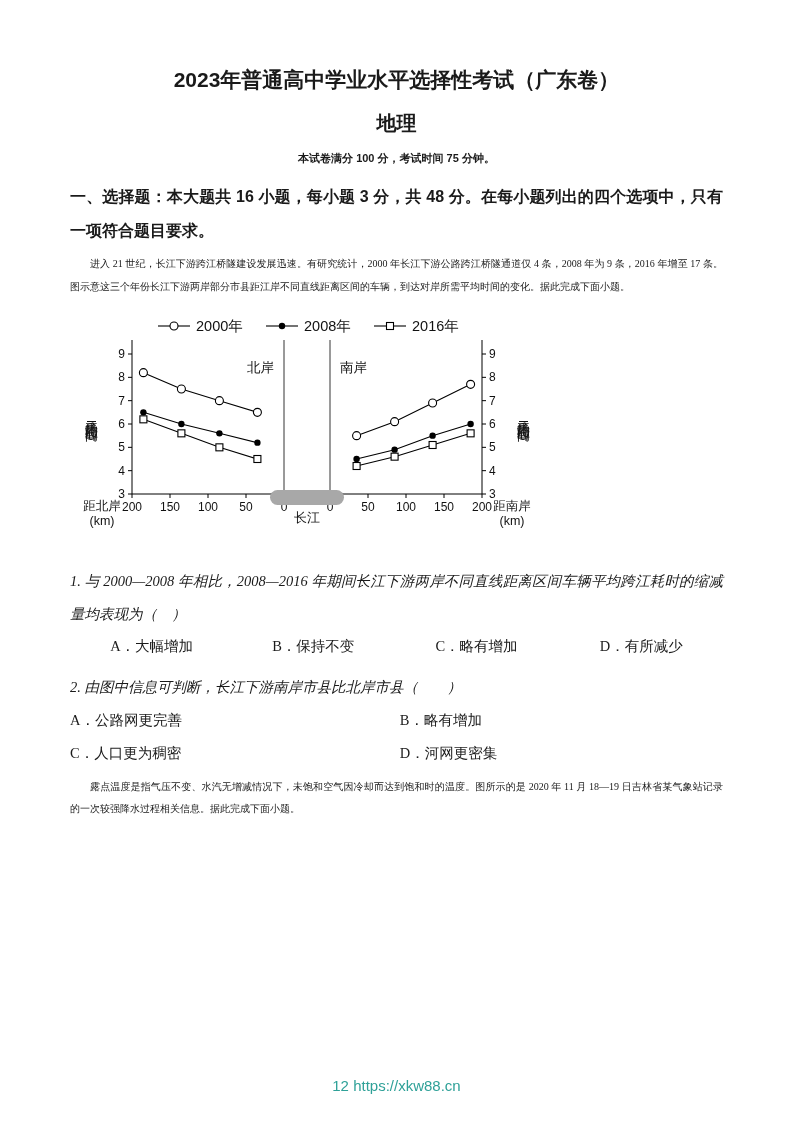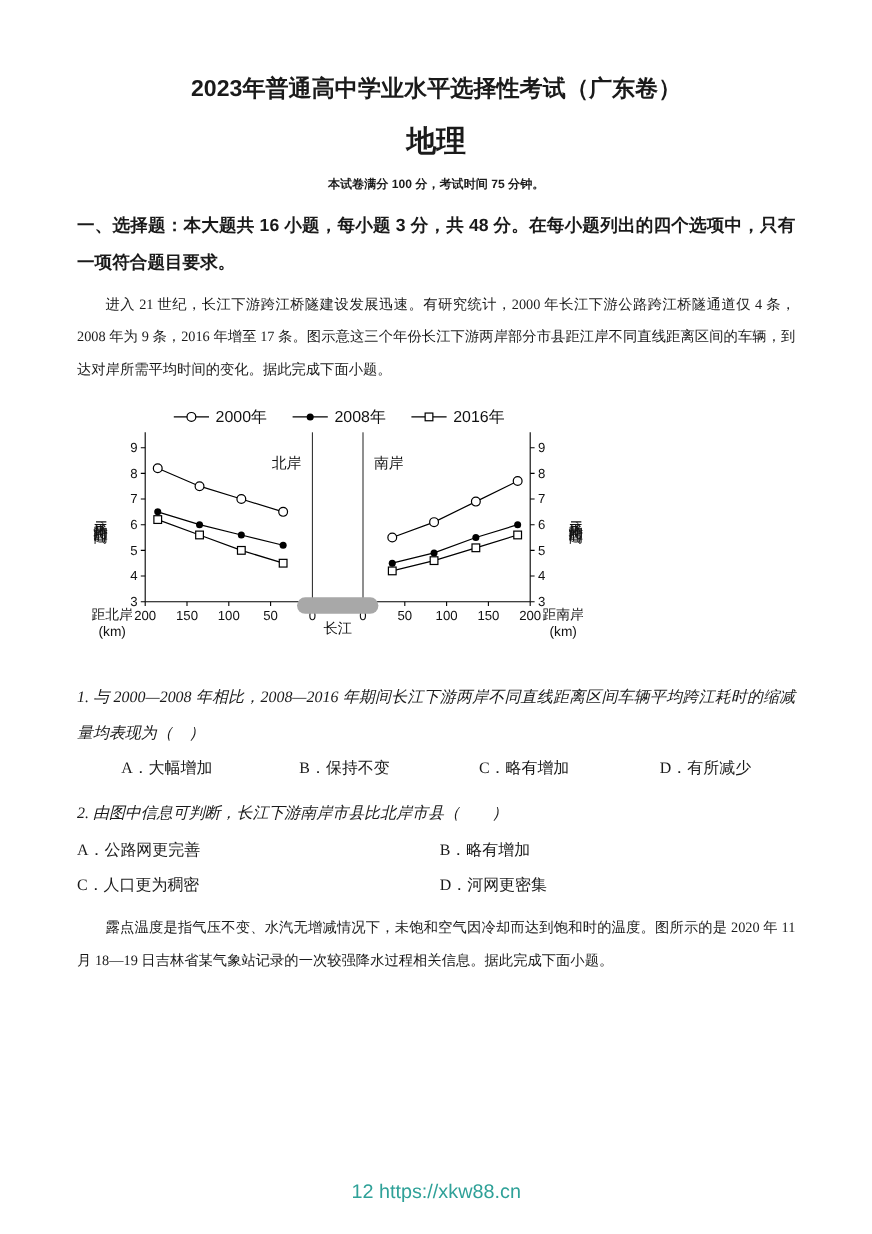--- a/index.html
+++ b/index.html
@@ -9,32 +9,32 @@
     padding:58px 70px 0 70px;
     font-family:"Liberation Serif", serif;
     color:#1a1a1a;
   }
   .doc-title{
     font-family:"Liberation Sans", sans-serif;
     font-weight:bold;font-size:21px;text-align:center;margin:8px 0 16px 0;
   }
   .doc-subject{
     font-family:"Liberation Sans", sans-serif;
-    font-weight:bold;font-size:27px;text-align:center;margin:6px 0 14px 0;
+    font-weight:bold;font-size:20px;text-align:center;margin:6px 0 14px 0;
   }
   .exam-info{
     font-family:"Liberation Sans", sans-serif;
     font-weight:bold;font-size:11px;text-align:center;margin:0 0 14px 0;
   }
   .section-heading{
     font-family:"Liberation Sans", sans-serif;
     font-weight:bold;font-size:16px;line-height:2.15;text-align:justify;margin:0 0 4px 0;
   }
   .passage{
-    font-size:13px;line-height:2.28;text-align:justify;text-indent:2em;margin:4px 0 6px 0;
+    font-size:10px;line-height:2.28;text-align:justify;text-indent:2em;margin:4px 0 6px 0;
   }
   .question{font-size:14.5px;line-height:2.28;text-align:justify;margin:8px 0 0 0;font-style:italic;}
   .options-row{
     display:grid;grid-template-columns:25% 24.5% 25.5% 25%;
     font-size:14.5px;line-height:2.2;margin:0 0 6px 0;text-align:center;
   }
   .options-two-col{
     display:grid;grid-template-columns:50.5% 49.5%;
     font-size:14.5px;line-height:2.25;margin:0 0 6px 0;
   }
@@ -47,21 +47,21 @@
     position:absolute;top:52px;height:126px;width:18px;
     display:flex;align-items:center;justify-content:center;
     writing-mode:vertical-rl;
     font-family:"Liberation Sans", sans-serif;
     font-size:13px;letter-spacing:1px;color:#111;
   }
   .ylabel-left{left:10px;}
   .ylabel-right{right:10px;}
   .footer{
     position:absolute;bottom:28px;left:0;width:100%;
-    text-align:center;font-size:18px;
+    text-align:center;font-size:15px;
     font-family:"Liberation Sans", sans-serif;
     color:#2fa198;
   }
 </style>
 </head>
 <body>
 
 <div class="page">
 
   <div class="doc-title">2023年普通高中学业水平选择性考试（广东卷）</div>

